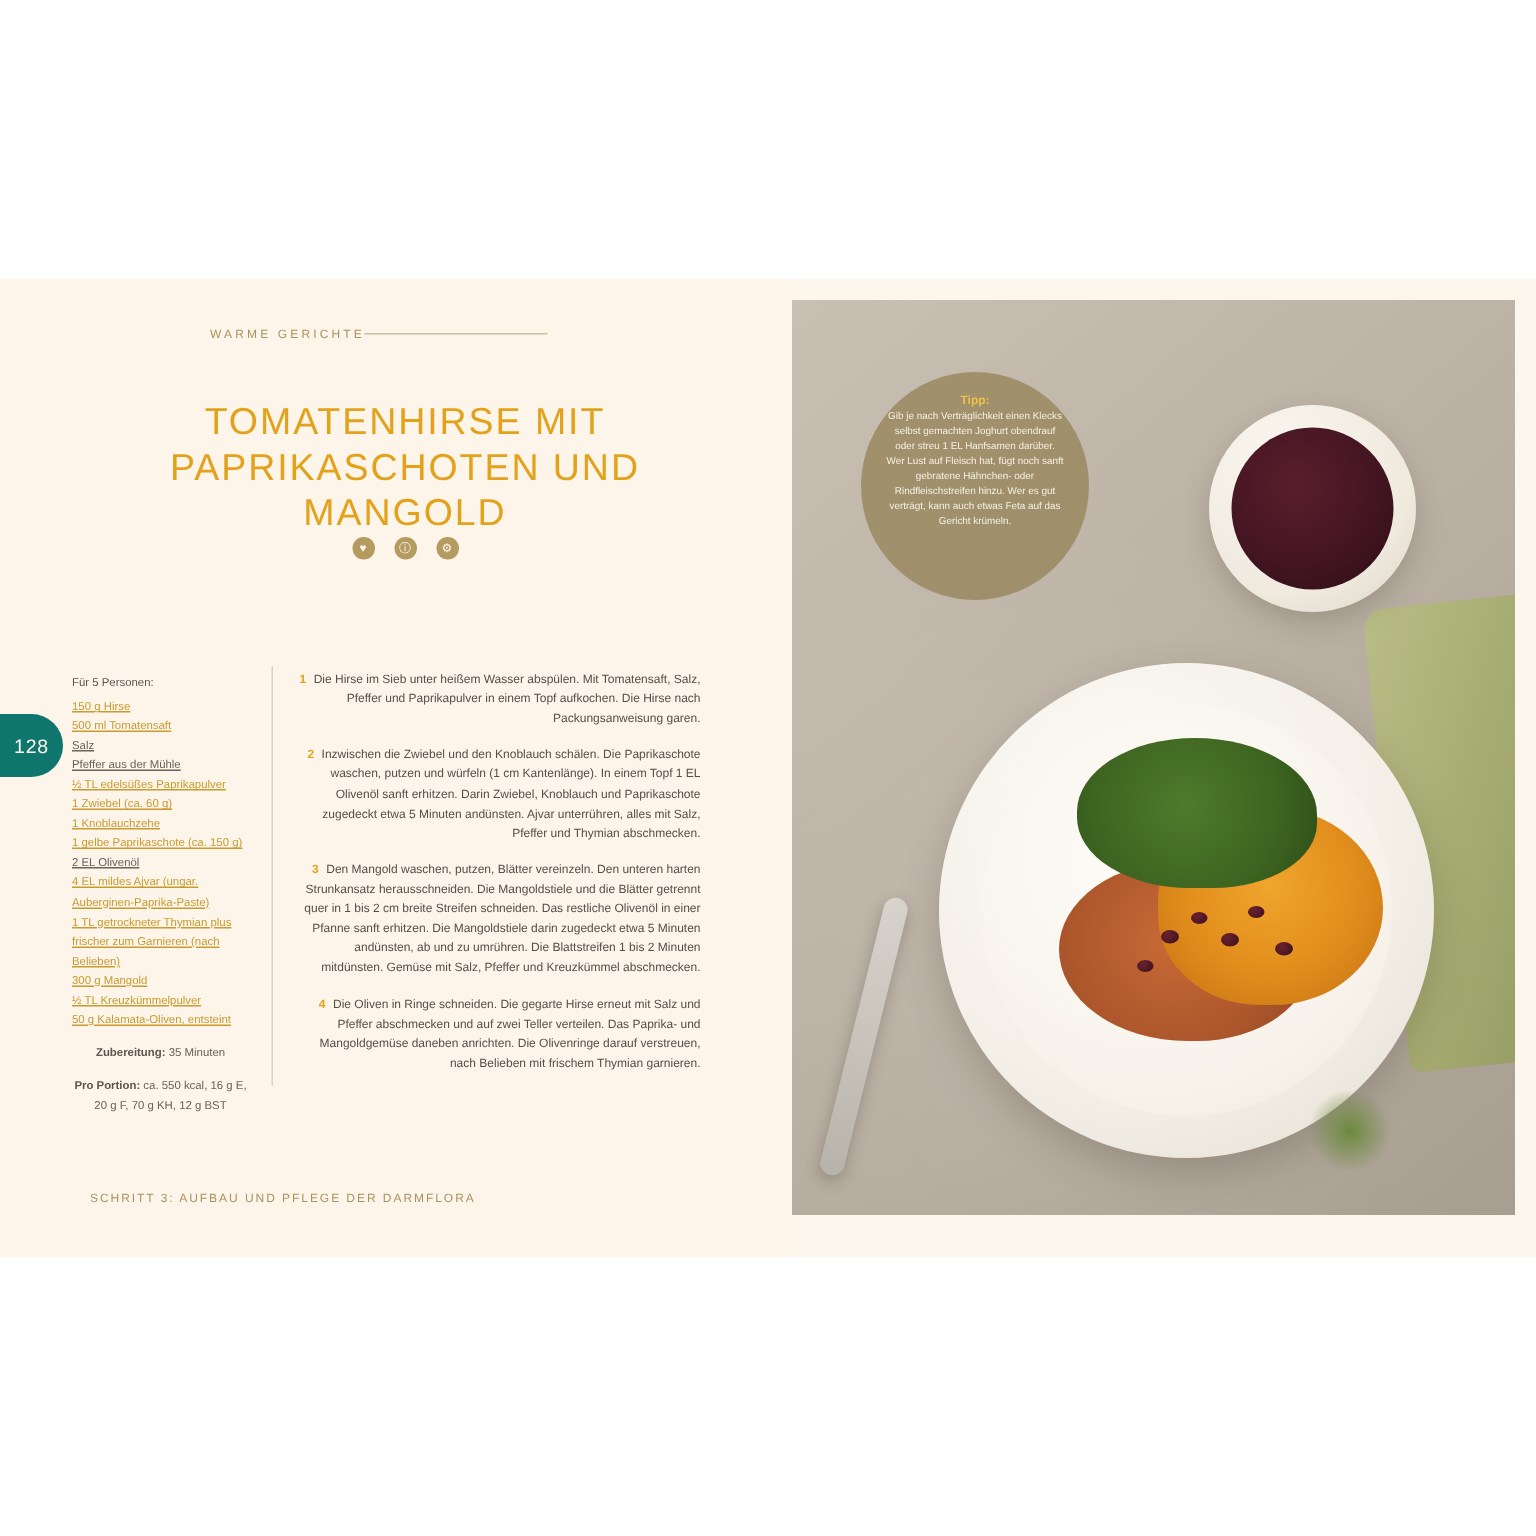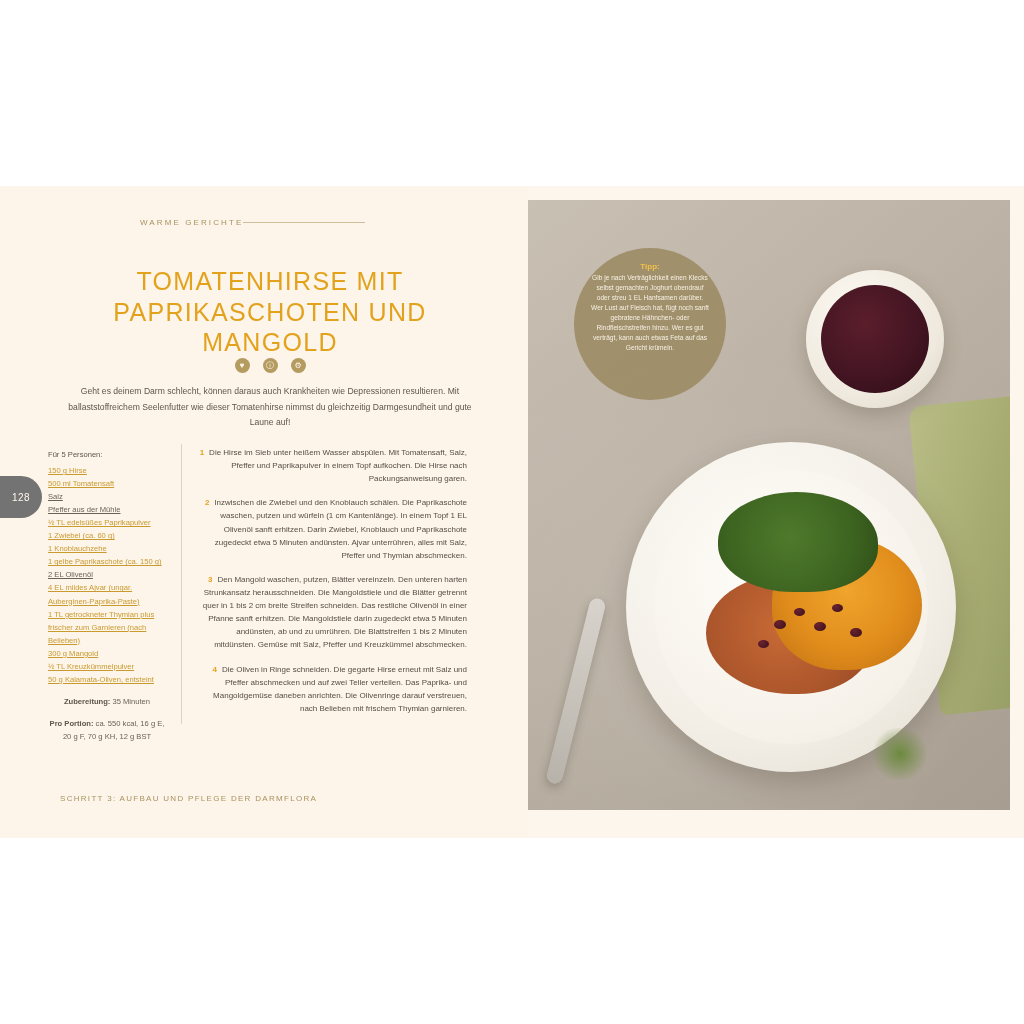--- a/index.html
+++ b/index.html
@@ -31,23 +31,23 @@
     background: #fdf4ea;
   }
   
   .page-tab {
     position: absolute;
     left: 0;
     top: 290px;
     width: 42px;
     height: 42px;
     border-radius: 0 21px 21px 0;
-    background: #737373;
+    background: #0f766e;
     color: #fdf6ec;
-    font-size: 10px;
+    font-size: 13px;
     letter-spacing: 0.5px;
     display: flex;
     align-items: center;
     justify-content: center;
   }
   
   .cat-wrap {
     position: absolute;
     left: 140px;
     top: 32px;
@@ -327,21 +327,20 @@
     </div>
 
     <div class="recipe-title">TOMATENHIRSE MIT PAPRIKASCHOTEN UND MANGOLD</div>
 
     <div class="icon-row">
       <span class="badge">♥</span>
       <span class="badge">ⓘ</span>
       <span class="badge">⚙</span>
     </div>
 
-    <div class="intro">Geht es deinem Darm schlecht, können daraus auch Krankheiten wie Depressionen resultieren. Mit ballaststoffreichem Seelenfutter wie dieser Tomatenhirse nimmst du gleichzeitig Darmgesundheit und gute Laune auf!</div>
 
     <div class="ingredients">
       <div class="ing-head">Für 5 Personen:</div>
       <div class="ing-item">150 g Hirse</div>
       <div class="ing-item">500 ml Tomatensaft</div>
       <div class="ing-item plain">Salz</div>
       <div class="ing-item plain">Pfeffer aus der Mühle</div>
       <div class="ing-item">½ TL edelsüßes Paprikapulver</div>
       <div class="ing-item">1 Zwiebel (ca. 60 g)</div>
       <div class="ing-item">1 Knoblauchzehe</div>

